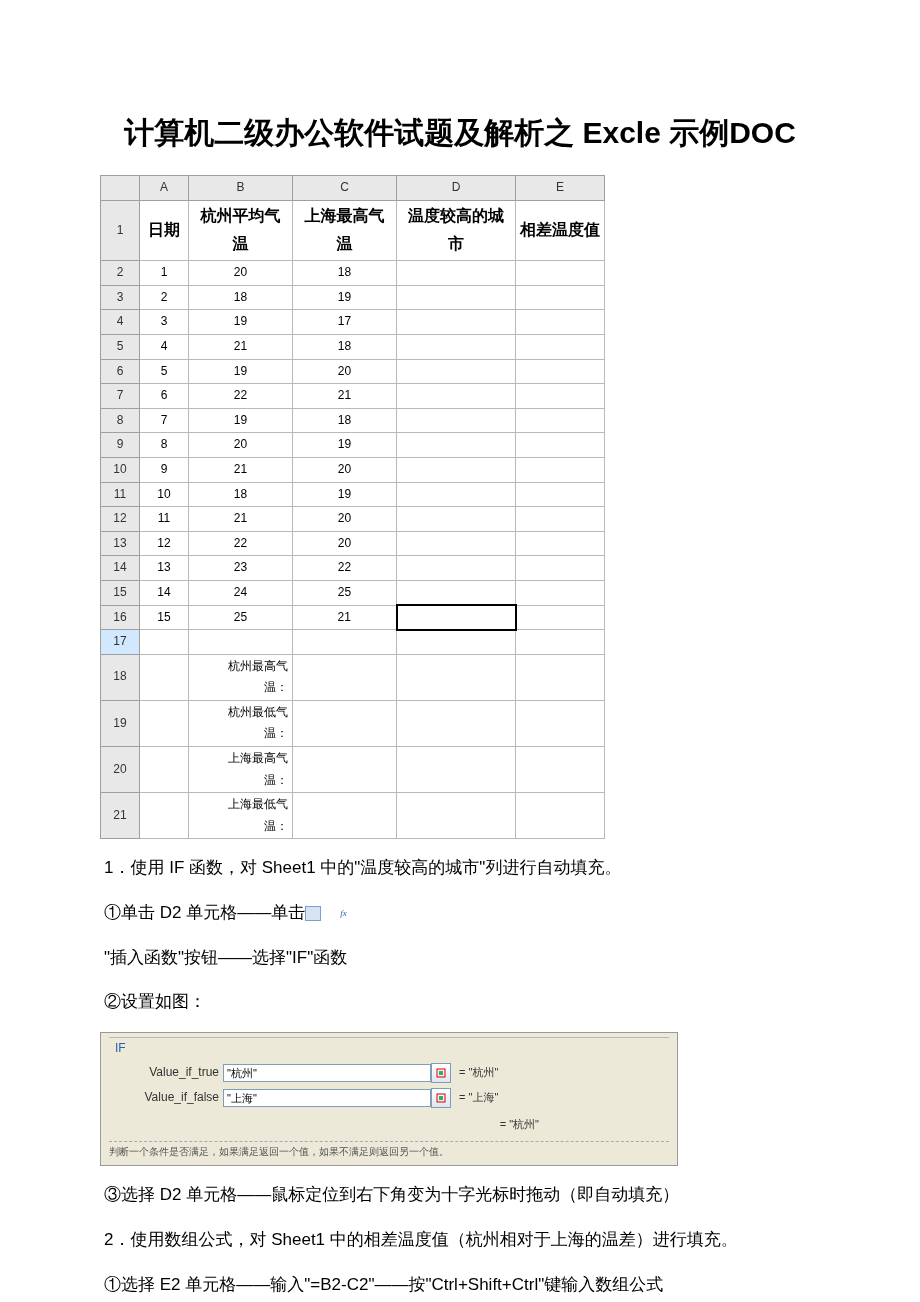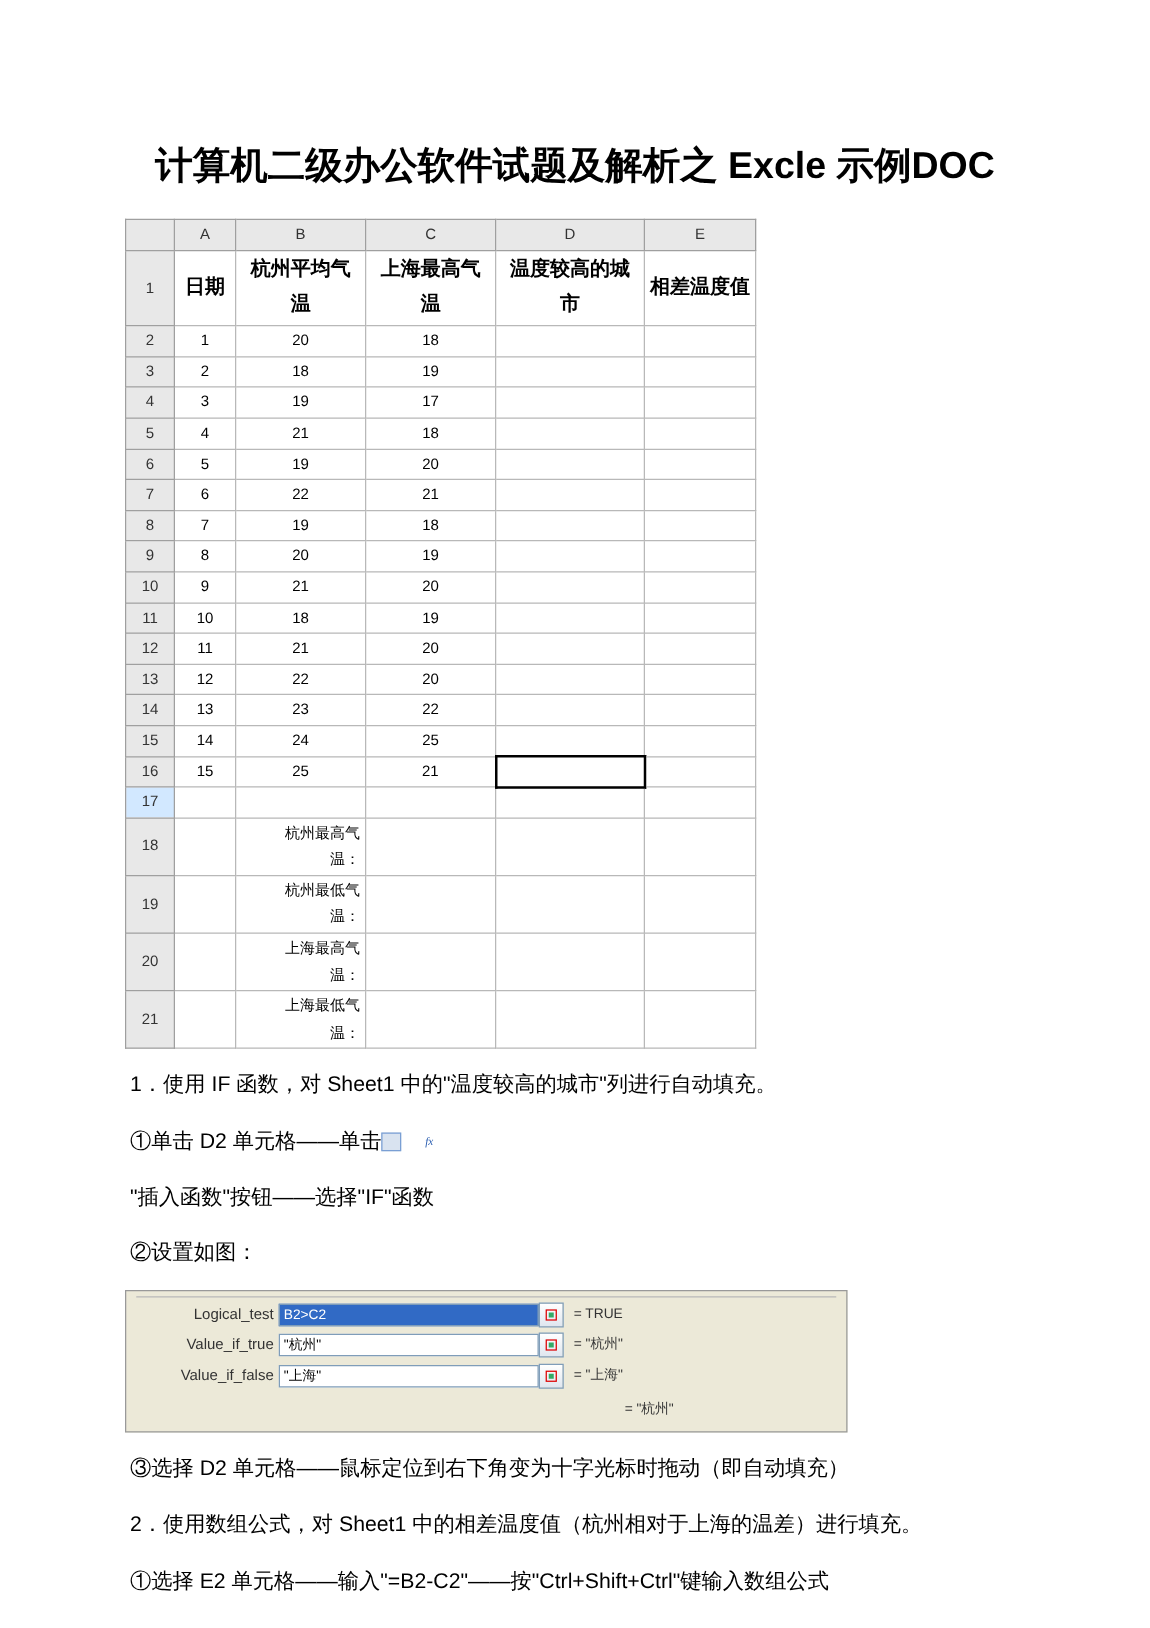--- a/index.html
+++ b/index.html
@@ -343,31 +343,21 @@
 
 <p>
   <span>①单击 D2 单元格——单击</span><span class="fx-icon">fx</span>
 </p>
 <p class="noindent" style="text-indent:2em">"插入函数"按钮——选择"IF"函数</p>
 
 <p>②设置如图：</p>
 
 <div class="if-dialog">
   <fieldset>
-    <div class="if-row">
-      <span class="lbl">Logical_test</span>
-      <span class="inp sel">B2&gt;C2</span>
-      <span class="refbtn">
-          <svg viewBox="0 0 10 10">
-            <rect x="1" y="1" width="8" height="8" fill="none" stroke="#d00" stroke-width="1"></rect>
-            <rect x="3" y="3" width="4" height="4" fill="#3a6"></rect>
-          </svg>
-        </span>
-      <span class="eq">= TRUE</span>
-    </div>
+    <div class="legend">IF</div>
     <div class="if-row">
       <span class="lbl">Value_if_true</span>
       <span class="inp">"杭州"</span>
       <span class="refbtn">
           <svg viewBox="0 0 10 10">
             <rect x="1" y="1" width="8" height="8" fill="none" stroke="#d00" stroke-width="1"></rect>
             <rect x="3" y="3" width="4" height="4" fill="#3a6"></rect>
           </svg>
         </span>
       <span class="eq">= "杭州"</span>
@@ -378,17 +368,18 @@
       <span class="refbtn">
           <svg viewBox="0 0 10 10">
             <rect x="1" y="1" width="8" height="8" fill="none" stroke="#d00" stroke-width="1"></rect>
             <rect x="3" y="3" width="4" height="4" fill="#3a6"></rect>
           </svg>
         </span>
       <span class="eq">= "上海"</span>
     </div>
     <div class="if-result">= "杭州"</div>
   </fieldset>
+  <div class="if-footer">判断一个条件是否满足，如果满足返回一个值，如果不满足则返回另一个值。</div>
 </div>
 
 <p>③选择 D2 单元格——鼠标定位到右下角变为十字光标时拖动（即自动填充）</p>
 <p>2．使用数组公式，对 Sheet1 中的相差温度值（杭州相对于上海的温差）进行填充。</p>
 <p>①选择 E2 单元格——输入"=B2-C2"——按"Ctrl+Shift+Ctrl"键输入数组公式</p>
 
 </body></html>

